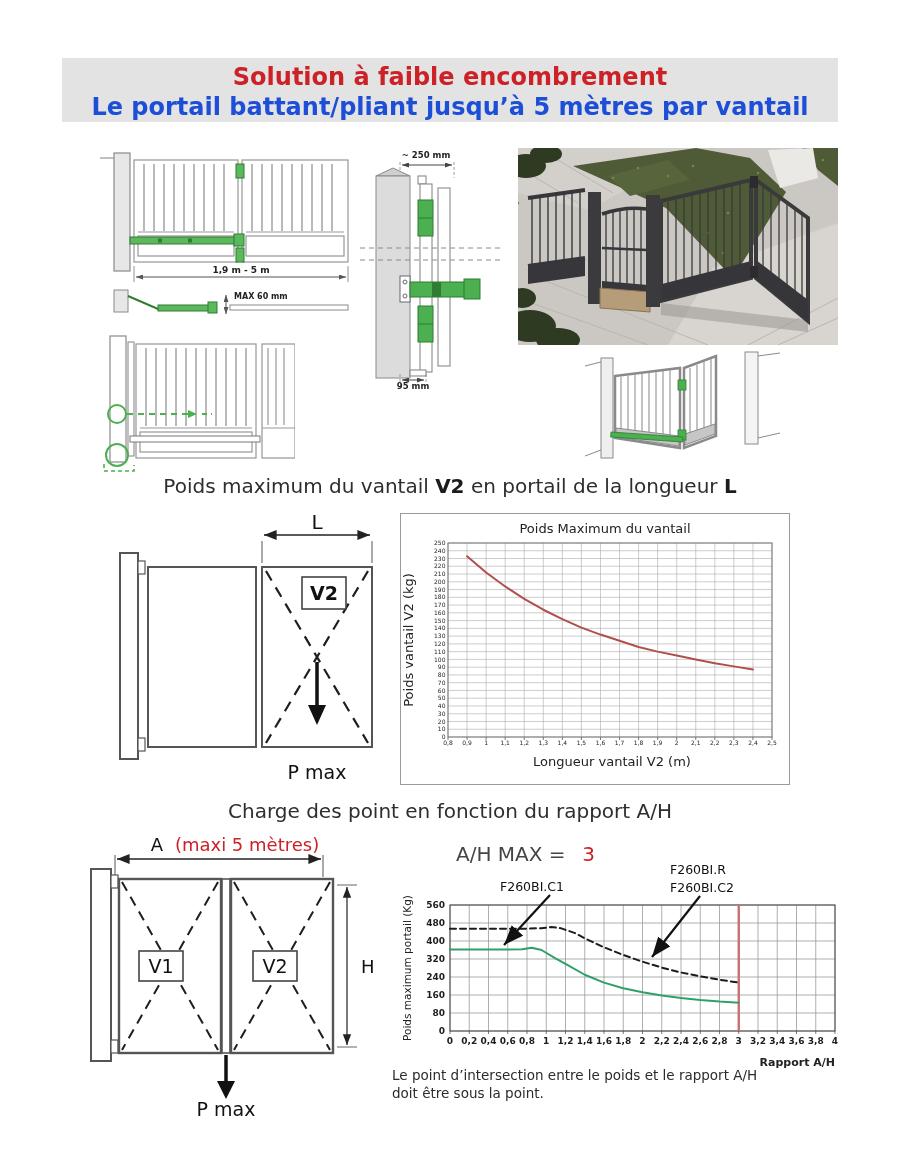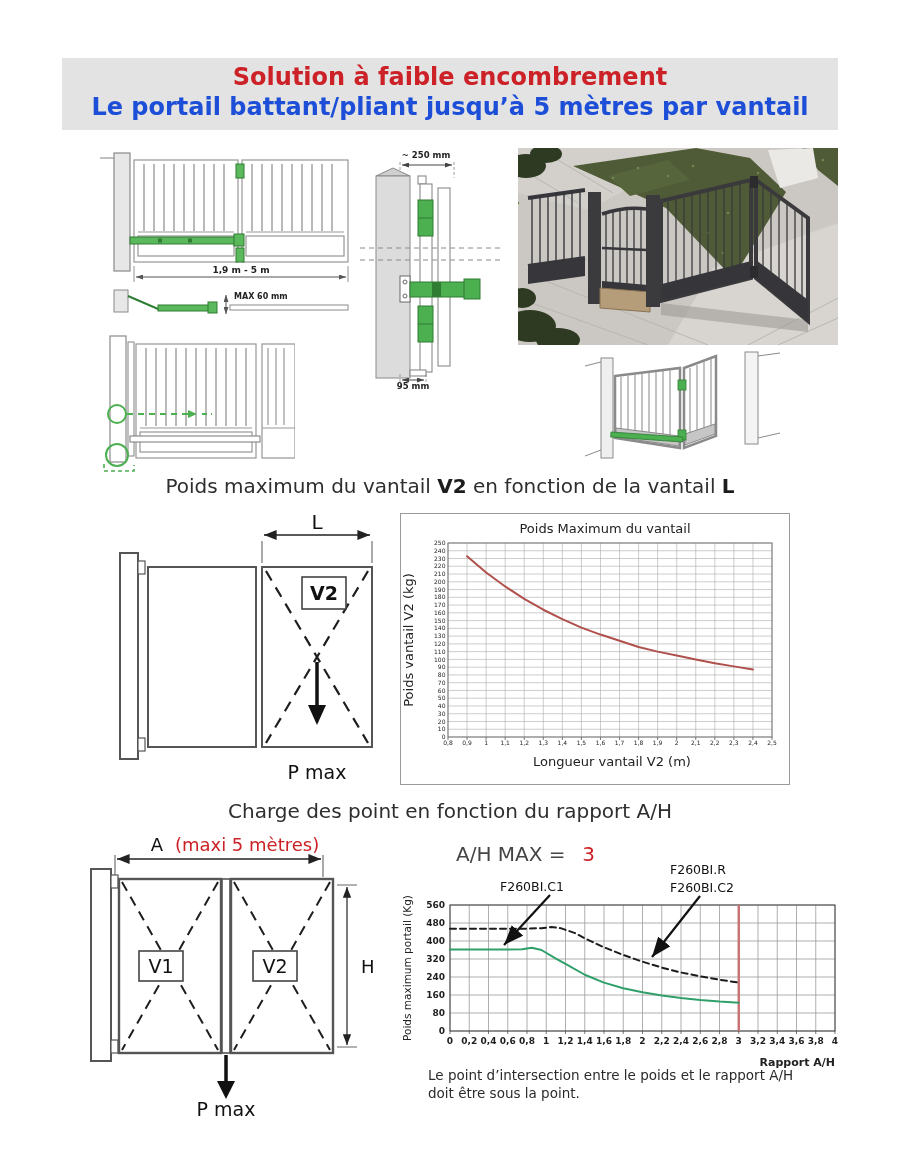--- a/index.html
+++ b/index.html
@@ -1,19 +1,19 @@
 <!DOCTYPE html>
 <html><head>
 <meta charset="utf-8">
 <style>
   html,body{margin:0;padding:0;background:#fff;}
   #page{position:relative;width:900px;height:1161px;background:#ffffff;
         font-family:"DejaVu Sans",sans-serif;overflow:hidden;}
   .abs{position:absolute;}
-  .header-band{left:62px;top:58px;width:776px;height:72px;background:#e3e3e3;text-align:center;}
+  .header-band{left:62px;top:58px;width:776px;height:64px;background:#e3e3e3;text-align:center;}
   .header-title{margin-top:4px;font-size:24px;font-weight:bold;color:#cc2127;line-height:1.3;}
   .header-subtitle{font-size:24px;font-weight:bold;color:#1d4ed8;line-height:1.2;}
   .sec-title{left:0;width:900px;text-align:center;font-size:20px;color:#2e2e2e;}
   .sec-title b{font-weight:bold;color:#1c1c1c;}
   .note{font-size:13.5px;color:#2b2b2b;line-height:1.35;}
   svg text{font-family:"DejaVu Sans",sans-serif;}
 </style>
 </head>
 <body>
 
@@ -306,21 +306,21 @@
     <g stroke="#8a8a8a" stroke-width="1" fill="#f4f4f4">
       <rect x="160" y="12" width="13" height="92"></rect>
       <line x1="173" y1="16" x2="195" y2="13"></line>
       <line x1="173" y1="98" x2="195" y2="93"></line>
     </g>
   </svg>
 
   <div class="abs sec-title" style="top:474px;">
     <span>Poids maximum du vantail</span>
     <b>V2</b>
-    <span>en fonction de la vantail</span>
+    <span>en portail de la longueur</span>
     <b>L</b>
   </div>
 
   <svg class="abs" style="left:100px;top:515px;" width="280" height="275" viewBox="0 0 280 275">
     <defs>
       <marker id="arrC" orient="auto-start-reverse" refX="9" refY="3.5" markerWidth="10" markerHeight="7">
         <path d="M0,0 L9,3.5 L0,7 z" fill="#222"></path>
       </marker>
     </defs>
     <g fill="#ffffff" stroke="#555" stroke-width="2">
@@ -619,18 +619,18 @@
         <line x1="340.75" y1="72" x2="340.75" y2="198" stroke="#c97070" stroke-width="2.4"></line>
         <polyline points="52,95.625 71.25,95.625 90.5,95.625 109.75,95.625 129,95.625 143.4375,95.175 153.0625,94.05000000000001 162.6875,95.175 177.125,100.125 186.75,105.3 206,114.3 225.25,121.95 244.5,128.7 263.75,134.55 283,139.5 302.25,143.325 321.5,146.7 340.75,149.625" fill="none" stroke="#1c1c1c" stroke-width="2" stroke-linejoin="round" stroke-linecap="round" stroke-dasharray="6 4"></polyline>
         <polyline points="52,116.55 71.25,116.55 90.5,116.55 109.75,116.55 124.1875,116.325 133.8125,114.75 143.4375,117 157.875,125.55000000000001 167.5,130.95 186.75,141.75 206,149.625 225.25,155.25 244.5,159.3 263.75,162.45 283,164.925 302.25,166.95 321.5,168.525 340.75,169.65" fill="none" stroke="#2fa06a" stroke-width="2" stroke-linejoin="round" stroke-linecap="round"></polyline>
       </g>
     <line x1="152" y1="62" x2="106" y2="112" stroke="#111" stroke-width="2.2" marker-end="url(#arrE)"></line>
     <line x1="302" y1="63" x2="254" y2="124" stroke="#111" stroke-width="2.2" marker-end="url(#arrE)"></line>
     <text x="437" y="233" text-anchor="end" font-size="11" font-weight="bold" fill="#222">Rapport  A/H</text>
     <text transform="translate(13,135) rotate(-90)" text-anchor="middle" font-size="10.5" fill="#222">Poids maximum portail (Kg)</text>
   </svg>
 
-  <div class="abs note" style="left:428px;top:1066px;width:470px;">
+  <div class="abs note" style="left:392px;top:1066px;width:470px;">
     <div>Le point d’intersection entre le poids et le rapport A/H</div>
     <div>doit être sous la point.</div>
   </div>
 
 </div>
 
 </body></html>

